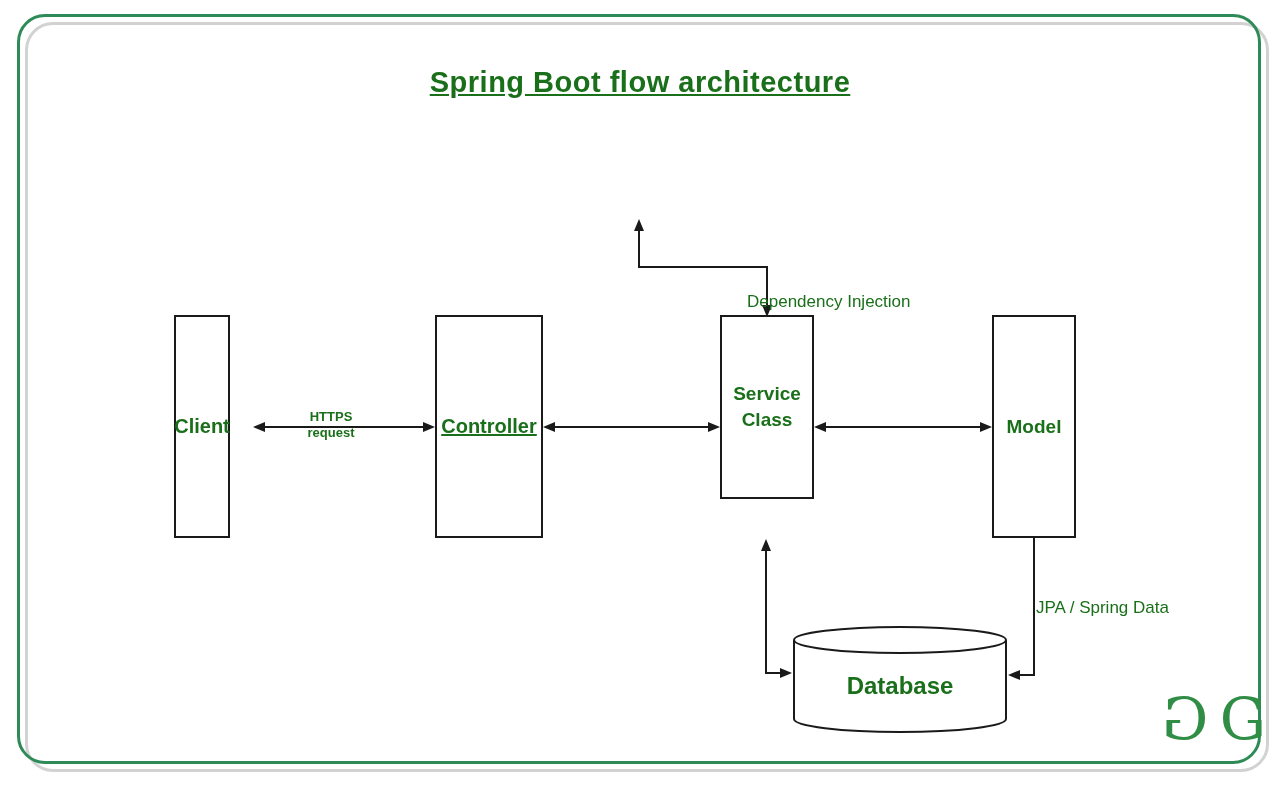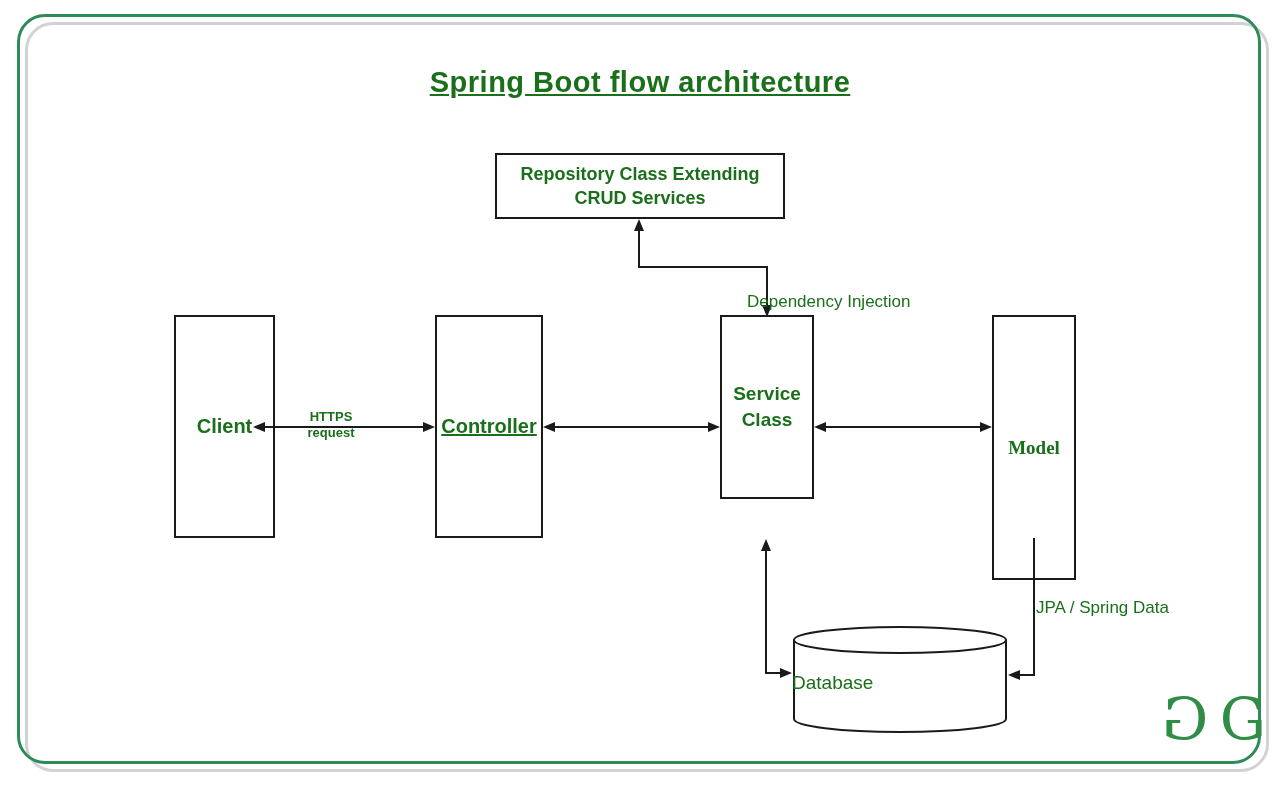--- a/index.html
+++ b/index.html
@@ -21,60 +21,56 @@
   .title{position:absolute;left:0;top:66px;width:1280px;text-align:center;
          font-size:29px;font-weight:bold;color:var(--text-green);
          text-decoration:underline;letter-spacing:0.5px;}
 
   .box{position:absolute;border:2px solid var(--line);background:#fff;
        display:flex;flex-direction:column;align-items:center;justify-content:center;
        text-align:center;color:var(--text-green);font-weight:bold;}
   .box .line{display:block;}
 
   .repo{left:495px;top:153px;width:290px;height:66px;font-size:18px;line-height:1.35;}
-  .client{left:174px;top:315px;width:101px;height:223px;font-size:20px;text-align:right;}
+  .client{left:174px;top:315px;width:56px;height:223px;font-size:20px;text-align:right;}
   .controller{left:435px;top:315px;width:108px;height:223px;font-size:20px;text-decoration:underline;}
   .service{left:720px;top:315px;width:94px;height:184px;font-size:19px;line-height:1.35;}
-  .model{left:992px;top:315px;width:84px;height:265px;font-size:19px;font-family:Liberation Serif, serif;}
+  .model{left:992px;top:315px;width:84px;height:223px;font-size:19px;}
 
   .hline{position:absolute;height:2px;background:var(--line);}
   .vline{position:absolute;width:2px;background:var(--line);}
 
   .ah{position:absolute;width:0;height:0;}
   .ah.up{border-left:5px solid transparent;border-right:5px solid transparent;border-bottom:12px solid var(--line);}
   .ah.down{border-left:5px solid transparent;border-right:5px solid transparent;border-top:12px solid var(--line);}
   .ah.left{border-top:5px solid transparent;border-bottom:5px solid transparent;border-right:12px solid var(--line);}
   .ah.right{border-top:5px solid transparent;border-bottom:5px solid transparent;border-left:12px solid var(--line);}
 
   .edge-label{position:absolute;color:var(--text-green);font-size:17px;white-space:nowrap;}
   .edge-label.small{font-size:13px;line-height:1.25;text-align:center;white-space:normal;font-weight:bold;}
 
   .db-wrap{position:absolute;left:792px;top:626px;width:216px;height:107px;}
-  .db-label{position:absolute;left:792px;top:672px;width:216px;text-align:left;
-            font-size:19px;font-weight:normal;color:var(--text-green);}
+  .db-label{position:absolute;left:792px;top:672px;width:216px;text-align:center;
+            font-size:24px;font-weight:bold;color:var(--text-green);}
 
   .logo{position:absolute;left:1162px;top:690px;color:var(--logo-green);
         font-family:"DejaVu Serif",serif;font-size:58px;line-height:1;font-weight:normal;}
   .logo .g-flip{display:inline-block;transform:scaleX(-1);margin-right:-7px;}
   .logo .g-norm{display:inline-block;}
 </style>
 </head>
 <body>
 
 <div class="canvas">
 
   <div class="frame shadow"></div>
   <div class="frame green"></div>
 
   <div class="title">Spring Boot flow architecture</div>
 
-  <div class="box repo">
-    <span class="line">Repository Class Extending</span>
-    <span class="line">CRUD Services</span>
-  </div>
 
   <div class="ah up" style="left:634px;top:219px;"></div>
   <div class="vline" style="left:638px;top:229px;height:39px;"></div>
   <div class="hline" style="left:638px;top:266px;width:130px;"></div>
   <div class="vline" style="left:766px;top:266px;height:41px;"></div>
   <div class="ah down" style="left:762px;top:305px;"></div>
   <div class="edge-label" style="left:747px;top:246px;margin-top:46px;">Dependency Injection</div>
 
   <div class="box client">
     <span class="line">Client</span>

